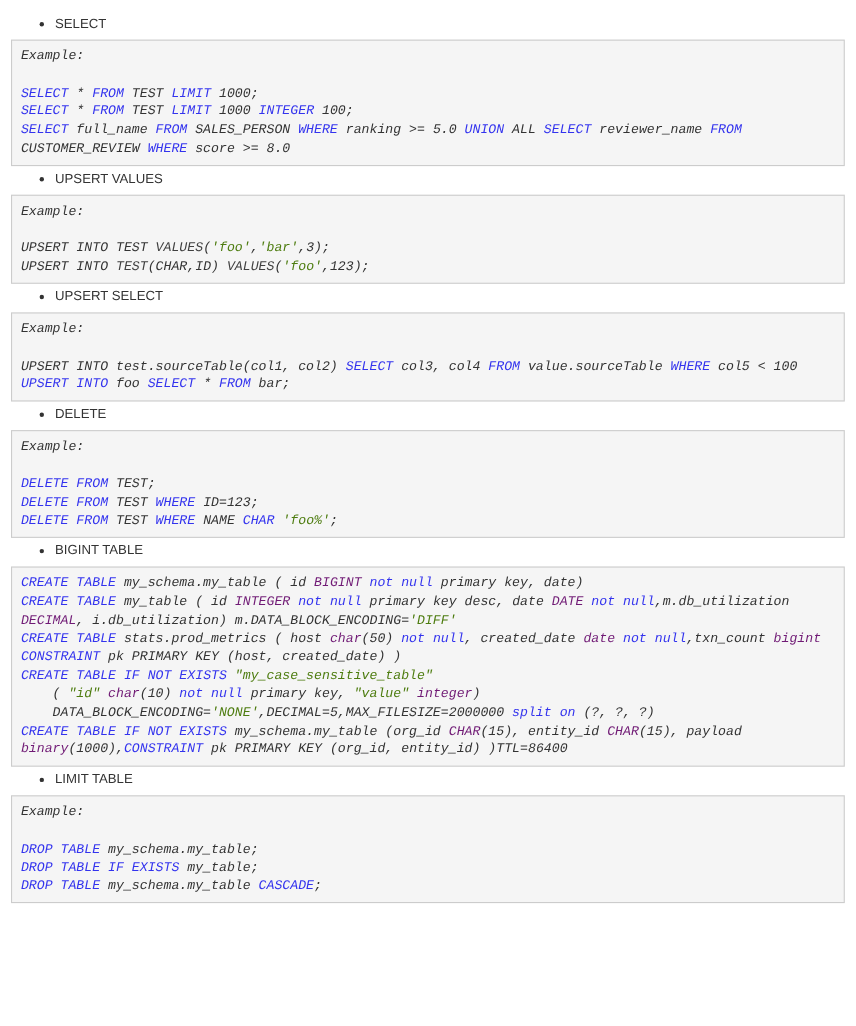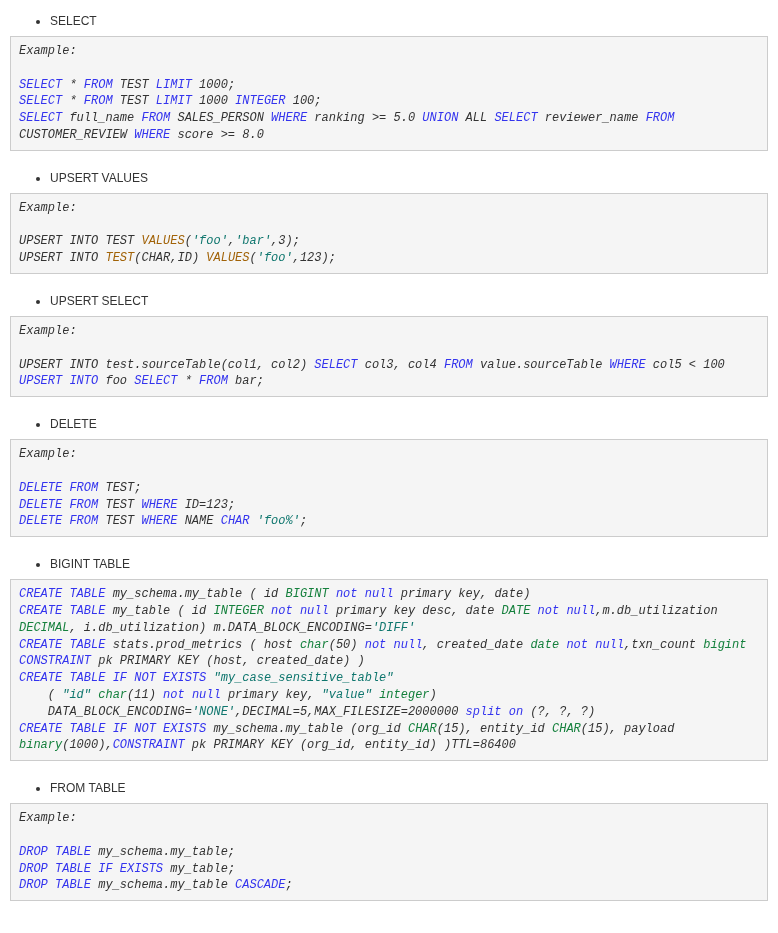--- a/index.html
+++ b/index.html
@@ -19,33 +19,33 @@
   list-style-type: disc;
   font-family: Verdana, Arial, sans-serif;
   font-size: 12px;
   color: #333;
   margin: 4px 0;
 }
 .codebox {
   border: 1px solid #ccc;
   background: #f5f5f5;
   padding: 6px 8px;
-  margin: 4px 0 20px 0;
+  margin: 4px 0 4px 0;
   font-family: "Courier New", monospace;
   font-size: 12px;
   font-style: italic;
   white-space: pre-wrap;
   word-wrap: break-word;
   line-height: 1.4;
   color: #333;
 }
 .kw { color: #3333ee; }
-.fn { color: #a16207; }
-.str { color: #0f766e; }
-.typ { color: #15803d; }
+.fn { color: #404040; }
+.str { color: #4d7c0f; }
+.typ { color: #701a75; }
 </style>
 </head>
 <body>
 
 <ul class="bullet">
   <li>SELECT</li>
 </ul>
 <div class="codebox"><span>Example:</span>
 
 <span class="kw">SELECT</span> <span>*</span> <span class="kw">FROM</span> <span>TEST</span> <span class="kw">LIMIT</span> <span>1000</span>;
@@ -77,24 +77,24 @@
 <span class="kw">DELETE</span> <span class="kw">FROM</span> <span>TEST</span> <span class="kw">WHERE</span> <span>ID</span>=<span>123</span>;
 <span class="kw">DELETE</span> <span class="kw">FROM</span> <span>TEST</span> <span class="kw">WHERE</span> <span>NAME</span> <span class="kw">CHAR</span> <span class="str">'foo%'</span>;</div>
 
 <ul class="bullet">
   <li>BIGINT TABLE</li>
 </ul>
 <div class="codebox"><span class="kw">CREATE</span> <span class="kw">TABLE</span> <span>my_schema.my_table</span> ( <span>id</span> <span class="typ">BIGINT</span> <span class="kw">not</span> <span class="kw">null</span> <span>primary</span> <span>key</span>, <span>date</span>)
 <span class="kw">CREATE</span> <span class="kw">TABLE</span> <span>my_table</span> ( <span>id</span> <span class="typ">INTEGER</span> <span class="kw">not</span> <span class="kw">null</span> <span>primary</span> <span>key</span> <span>desc</span>, <span>date</span> <span class="typ">DATE</span> <span class="kw">not</span> <span class="kw">null</span>,<span>m.db_utilization</span> <span class="typ">DECIMAL</span>, <span>i.db_utilization</span>) <span>m.DATA_BLOCK_ENCODING</span>=<span class="str">'DIFF'</span>
 <span class="kw">CREATE</span> <span class="kw">TABLE</span> <span>stats.prod_metrics</span> ( <span>host</span> <span class="typ">char</span>(<span>50</span>) <span class="kw">not</span> <span class="kw">null</span>, <span>created_date</span> <span class="typ">date</span> <span class="kw">not</span> <span class="kw">null</span>,<span>txn_count</span> <span class="typ">bigint</span> <span class="kw">CONSTRAINT</span> <span>pk</span> <span>PRIMARY</span> <span>KEY</span> (<span>host</span>, <span>created_date</span>) )
 <span class="kw">CREATE</span> <span class="kw">TABLE</span> <span class="kw">IF</span> <span class="kw">NOT</span> <span class="kw">EXISTS</span> <span class="str">"my_case_sensitive_table"</span>
-    ( <span class="str">"id"</span> <span class="typ">char</span>(<span>11</span>) <span class="kw">not</span> <span class="kw">null</span> <span>primary</span> <span>key</span>, <span class="str">"value"</span> <span class="typ">integer</span>)
+    ( <span class="str">"id"</span> <span class="typ">char</span>(<span>10</span>) <span class="kw">not</span> <span class="kw">null</span> <span>primary</span> <span>key</span>, <span class="str">"value"</span> <span class="typ">integer</span>)
     <span>DATA_BLOCK_ENCODING</span>=<span class="str">'NONE'</span>,<span>DECIMAL</span>=<span>5</span>,<span>MAX_FILESIZE</span>=<span>2000000</span> <span class="kw">split</span> <span class="kw">on</span> (?, ?, ?)
 <span class="kw">CREATE</span> <span class="kw">TABLE</span> <span class="kw">IF</span> <span class="kw">NOT</span> <span class="kw">EXISTS</span> <span>my_schema.my_table</span> (<span>org_id</span> <span class="typ">CHAR</span>(<span>15</span>), <span>entity_id</span> <span class="typ">CHAR</span>(<span>15</span>), <span>payload</span> <span class="typ">binary</span>(<span>1000</span>),<span class="kw">CONSTRAINT</span> <span>pk</span> <span>PRIMARY</span> <span>KEY</span> (<span>org_id</span>, <span>entity_id</span>) )<span>TTL</span>=<span>86400</span></div>
 
 <ul class="bullet">
-  <li>FROM TABLE</li>
+  <li>LIMIT TABLE</li>
 </ul>
 <div class="codebox"><span>Example:</span>
 
 <span class="kw">DROP</span> <span class="kw">TABLE</span> <span>my_schema.my_table</span>;
 <span class="kw">DROP</span> <span class="kw">TABLE</span> <span class="kw">IF</span> <span class="kw">EXISTS</span> <span>my_table</span>;
 <span class="kw">DROP</span> <span class="kw">TABLE</span> <span>my_schema.my_table</span> <span class="kw">CASCADE</span>;</div>
 
 </body></html>

